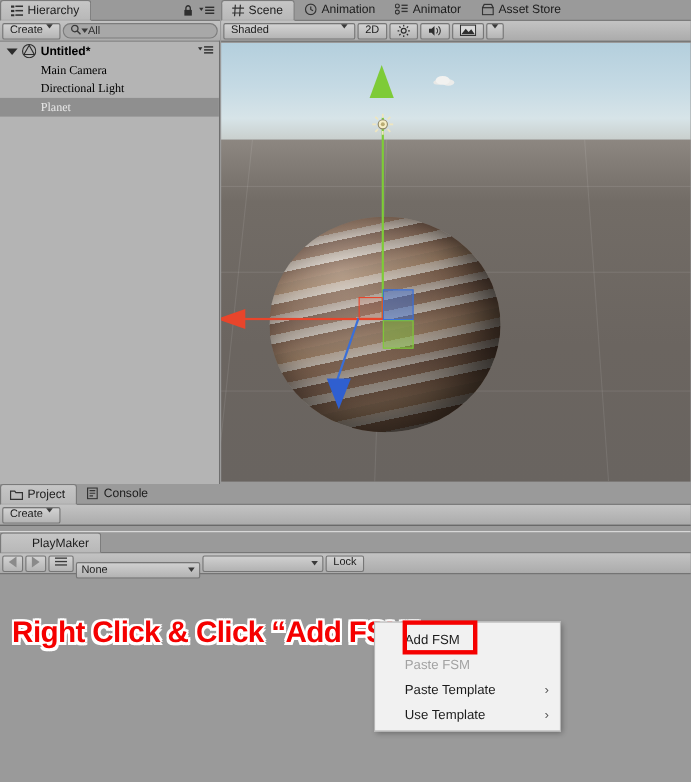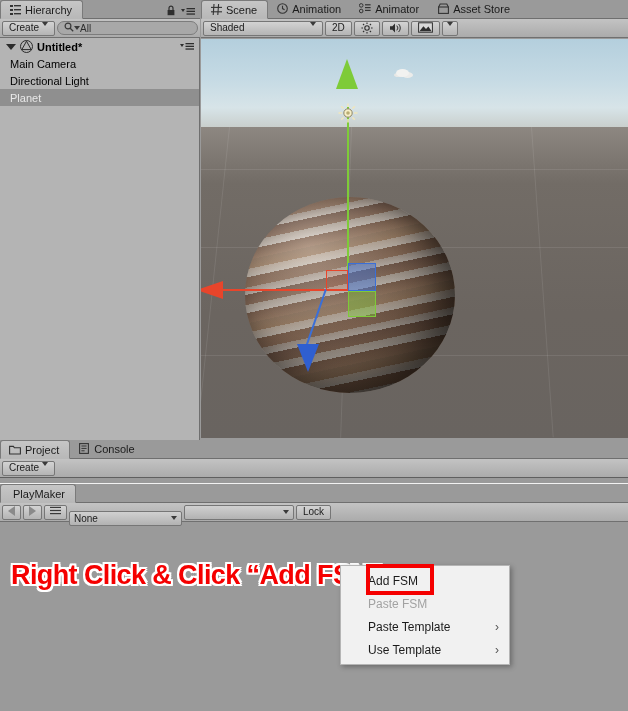--- a/index.html
+++ b/index.html
@@ -91,21 +91,21 @@
     font-size: 10px;
     color: #2e2e2e;
   }
   #hier-list { position: absolute; left: 0; top: 38px; width: 199px; bottom: 0; background: #b4b4b4; }
   .hrow { height: 17px; display: flex; align-items: center; padding-left: 6px; font-size: 11px; color: #000; }
   .hrow.scene { font-weight: bold; background: #b4b4b4; }
   .hrow.selected { background: #8f8f8f; color: #e8e8e8; text-align: center; }
   .tri { width: 0; height: 0; border-top: 4px solid transparent; border-bottom: 4px solid transparent; border-left: 6px solid #2c2c2c; margin-right: 4px; }
   .tri.open { border-left: 5px solid transparent; border-right: 5px solid transparent; border-top: 6px solid #2c2c2c; border-bottom: 0; margin-right: 4px; }
   .rowicon { width: 13px; height: 13px; margin-right: 4px; display: inline-flex; }
-  .indent { padding-left: 10px; }
+  .indent { padding-left: 37px; font-family: Liberation Serif, serif; }
 
   
   #scene-panel { position: absolute; left: 201px; top: 0; width: 427px; height: 440px; background: #9a9a9a; }
   #scene-tabbar { left: 0; top: 0; width: 427px; }
   #scene-toolbar { left: 0; top: 19px; width: 427px; }
   #scene-view { position: absolute; left: 0; top: 39px; width: 427px; height: 399px; overflow: hidden; }
   .sky { position: absolute; left: 0; top: 0; width: 100%; height: 88px;
          background: linear-gradient(180deg, #b4cfdd 0%, #c5dae4 45%, #d7e4e8 78%, #c9cfcd 100%); }
   .ground { position: absolute; left: 0; top: 88px; width: 100%; bottom: 0;
             background: linear-gradient(180deg, #8d8781 0%, #726c66 18%, #6b6560 60%, #696460 100%); }
@@ -454,21 +454,21 @@
     <div class="toolbar" id="proj-toolbar">
       <div class="tbtn">
         <span>Create</span>
         <span class="caret"></span>
       </div>
     </div>
   </div>
 
   <div id="playmaker-panel">
     <div class="tabbar" id="pm-tabbar">
-      <div class="tab active" style="padding-left:12px;justify-content:flex-end;">
+      <div class="tab active" style="padding-left:28px;justify-content:flex-end;">
         <span>PlayMaker</span>
       </div>
     </div>
 
     <div class="toolbar" id="pm-toolbar">
       <div class="tbtn" style="padding:0 5px;">
         <span class="pm-arrow-l"></span>
       </div>
       <div class="tbtn" style="padding:0 5px;">
         <span class="pm-arrow-r"></span>

